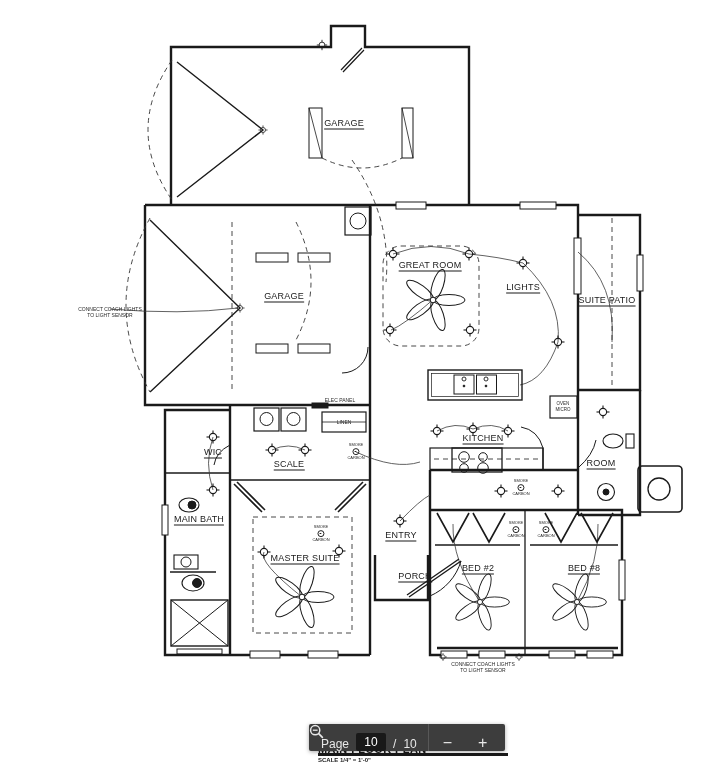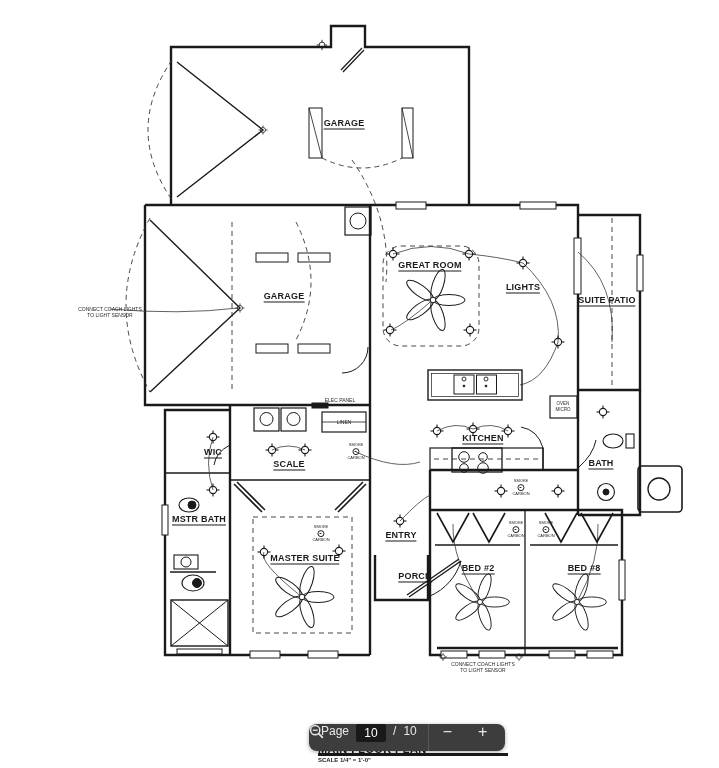--- a/index.html
+++ b/index.html
@@ -1,36 +1,36 @@
 <!DOCTYPE html>
 <html><head>
 <meta charset="utf-8">
 <style>
   html,body{margin:0;padding:0;background:#fff;}
   #stage{position:relative;width:719px;height:768px;background:#fff;overflow:hidden;
          font-family:"Liberation Sans",sans-serif;color:#1a1a1a;}
   svg{position:absolute;left:0;top:0;}
-  .lbl{position:absolute;transform:translate(-50%,-50%);font-weight:bold;font-size:9px;
+  .lbl{position:absolute;transform:translate(-50%,-50%);font-weight:normal;font-size:9px;
        letter-spacing:.2px;white-space:nowrap;border-bottom:1.3px solid #1a1a1a;
        padding-bottom:1px;line-height:1;}
   .tiny{position:absolute;transform:translate(-50%,-50%);font-size:5px;line-height:1.25;
         text-align:center;white-space:nowrap;color:#2a2a2a;}
   .tiny2{font-size:4.5px;}
   .sc{position:absolute;transform:translate(-50%,-50%);display:flex;flex-direction:column;
       align-items:center;font-size:4px;line-height:1.1;color:#222;}
   .sc-dot{width:5px;height:5px;border:1px solid #222;border-radius:50%;margin:1px 0;
           position:relative;}
   .sc-dot::after{content:"";position:absolute;left:1.2px;top:1.2px;width:1.6px;height:1.6px;
           background:#222;border-radius:50%;}
   .title{position:absolute;left:318px;top:743px;font-weight:bold;font-size:11px;
          letter-spacing:.4px;z-index:2;}
   .title-rule{position:absolute;left:318px;top:753px;width:190px;height:3px;background:#1a1a1a;z-index:2;}
   .scale-note{position:absolute;left:318px;top:757px;font-weight:bold;font-size:6px;z-index:2;}
   .toolbar{position:absolute;left:309px;top:724px;width:196px;height:27px;background:#3d3d3d;
-           border-radius:8px;display:flex;align-items:flex-start;padding:0 12px;box-sizing:border-box;
+           border-radius:2px;display:flex;align-items:flex-end;padding:0 12px;box-sizing:border-box;
            gap:7px;color:#e8e8e8;font-size:12px;z-index:5;box-shadow:0 1px 4px rgba(0,0,0,.35);}
   .toolbar input{width:30px;height:18px;background:#191919;border:none;border-radius:2px;
            color:#fff;font-size:12px;text-align:center;font-family:"Liberation Sans",sans-serif;padding:0;}
   .tb-div{width:1px;height:27px;background:#585858;margin:0 4px;}
   .tb-btn{background:none;border:none;color:#e8e8e8;font-size:16px;line-height:1;cursor:pointer;
           padding:0 3px;font-family:"Liberation Sans",sans-serif;display:flex;align-items:center;}
 </style>
 </head>
 <body>
 
@@ -250,24 +250,24 @@
       <use href="#fan" transform="translate(577,602) scale(0.92)"></use>
     </g>
   </svg>
 
   <div class="lbl" style="left:344px;top:124px">GARAGE</div>
   <div class="lbl" style="left:430px;top:266px">GREAT ROOM</div>
   <div class="lbl" style="left:523px;top:288px">LIGHTS</div>
   <div class="lbl" style="left:607px;top:301px">SUITE PATIO</div>
   <div class="lbl" style="left:284px;top:297px">GARAGE</div>
   <div class="lbl" style="left:483px;top:439px">KITCHEN</div>
-  <div class="lbl" style="left:601px;top:464px">BATH</div>
+  <div class="lbl" style="left:601px;top:464px">ROOM</div>
   <div class="lbl" style="left:213px;top:453px">WIC</div>
   <div class="lbl" style="left:289px;top:465px">SCALE</div>
-  <div class="lbl" style="left:199px;top:520px">MSTR BATH</div>
+  <div class="lbl" style="left:199px;top:520px">MAIN BATH</div>
   <div class="lbl" style="left:305px;top:559px">MASTER SUITE</div>
   <div class="lbl" style="left:401px;top:536px">ENTRY</div>
   <div class="lbl" style="left:415px;top:577px">PORCH</div>
   <div class="lbl" style="left:478px;top:569px">BED #2</div>
   <div class="lbl" style="left:584px;top:569px">BED #8</div>
 
   <div class="tiny" style="left:110px;top:312px">
     <span>CONNECT COACH LIGHTS</span><br>
     <span>TO LIGHT SENSOR</span>
   </div>

